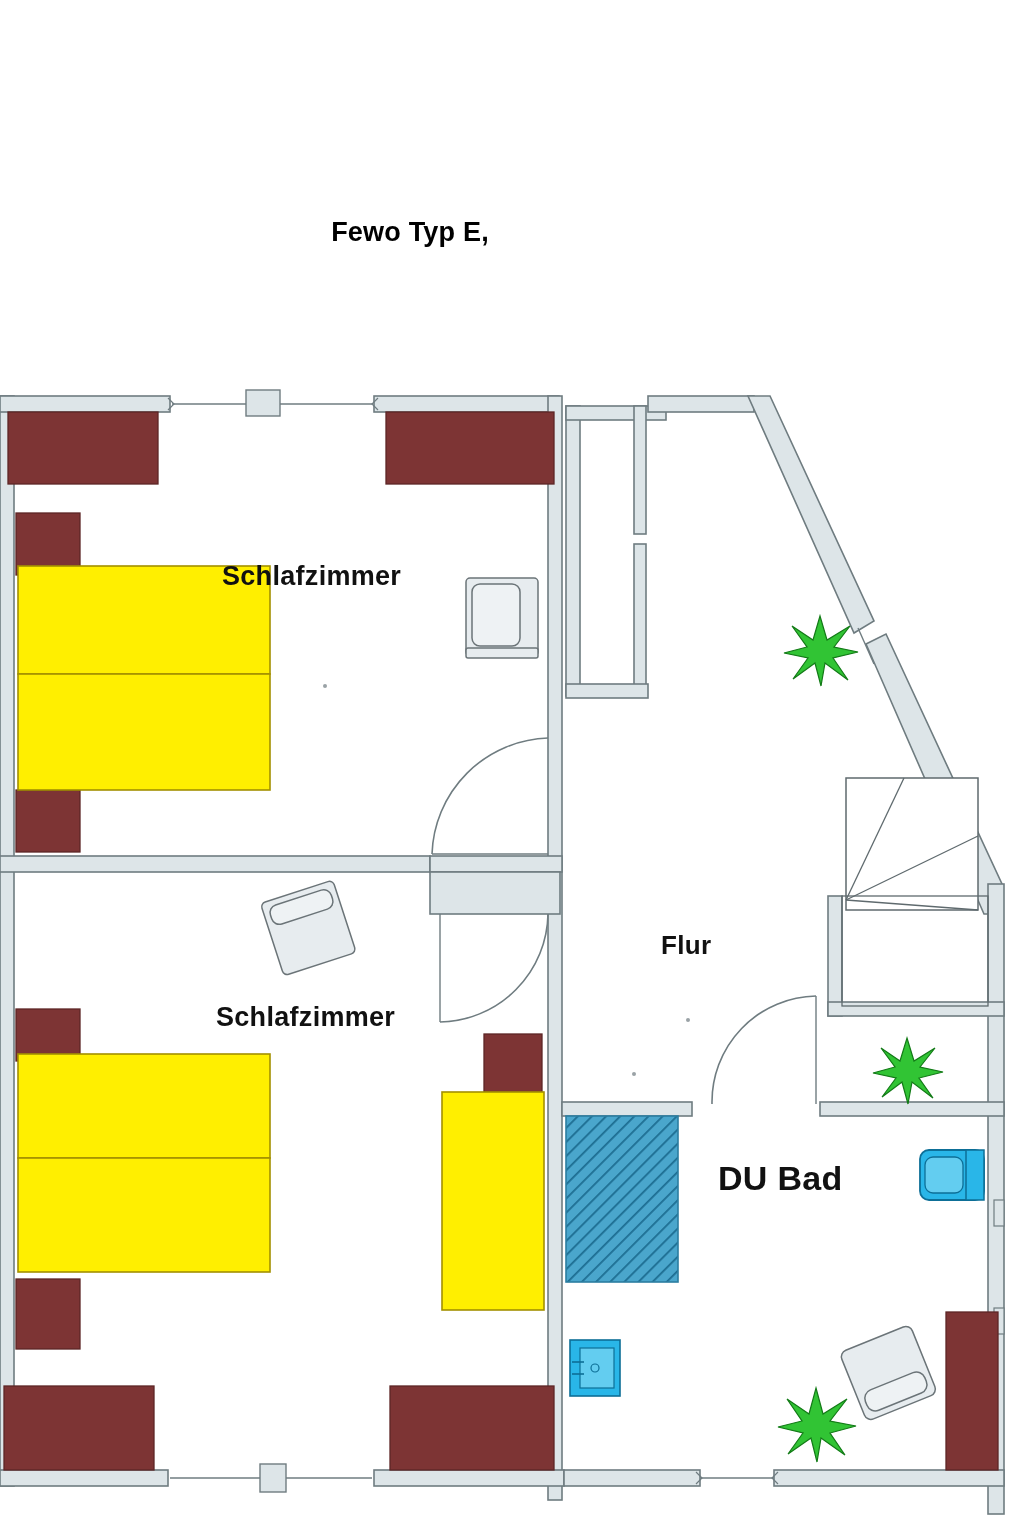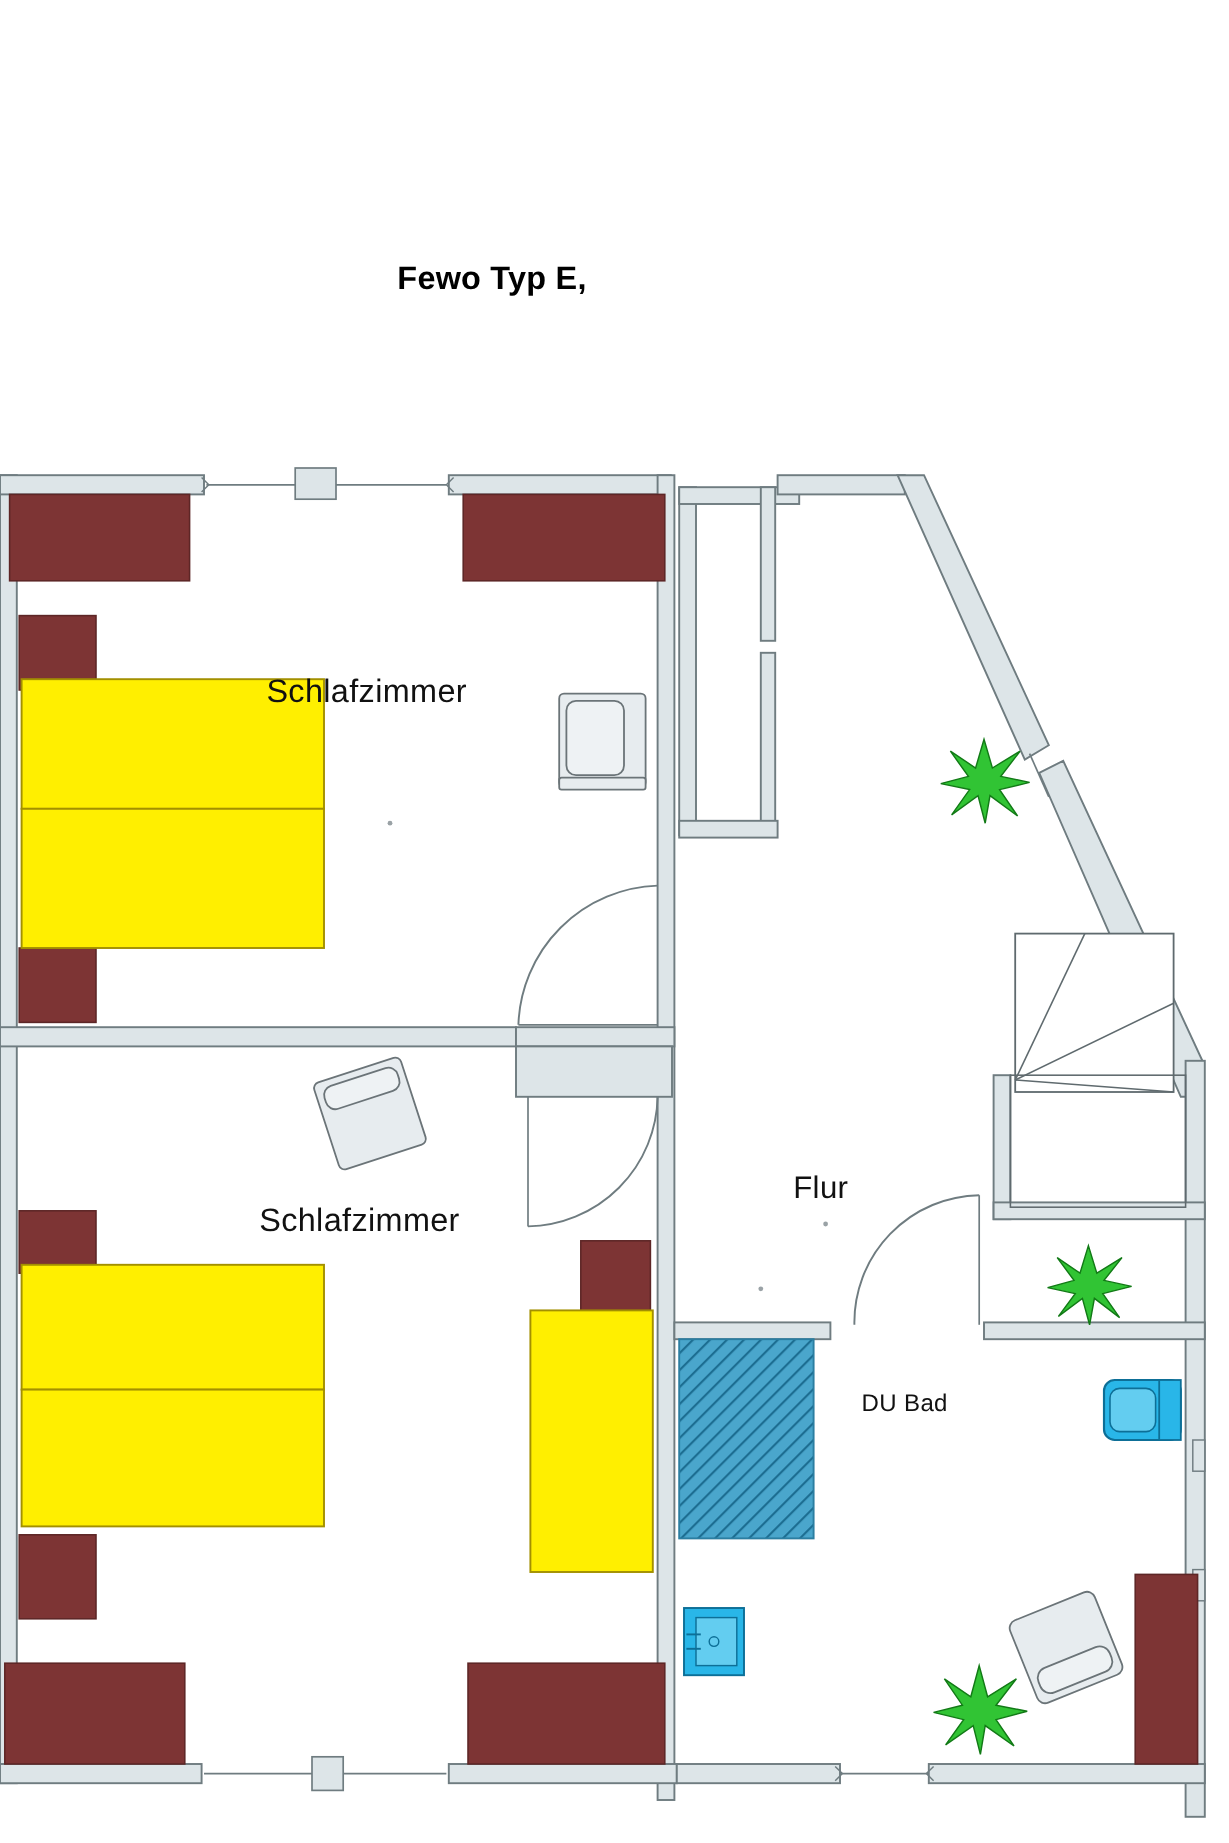--- a/index.html
+++ b/index.html
@@ -28,29 +28,29 @@
     width: 820px;
     text-align: center;
     font-size: 27px;
     font-weight: bold;
     color: #000000;
     line-height: 1.35;
     letter-spacing: 0.2px;
   }
   .room-label {
     position: absolute;
-    font-weight: normal;
+    font-weight: bold;
     color: #111111;
     white-space: nowrap;
     letter-spacing: 0.3px;
   }
   #label-bedroom-top  { left: 222px; top: 537px; font-size: 27px; }
   #label-bedroom-bot  { left: 216px; top: 978px; font-size: 27px; }
-  #label-hall         { left: 661px; top: 950px; font-size: 26px; }
-  #label-bath         { left: 718px; top: 1135px; font-size: 20px; }
+  #label-hall         { left: 661px; top: 906px; font-size: 26px; }
+  #label-bath         { left: 718px; top: 1135px; font-size: 34px; }
   svg { display: block; }
 </style>
 </head>
 <body>
 
 <div id="plan-root">
 
   <div class="title-block">
     <div>Fewo Typ E,</div>
   </div>

